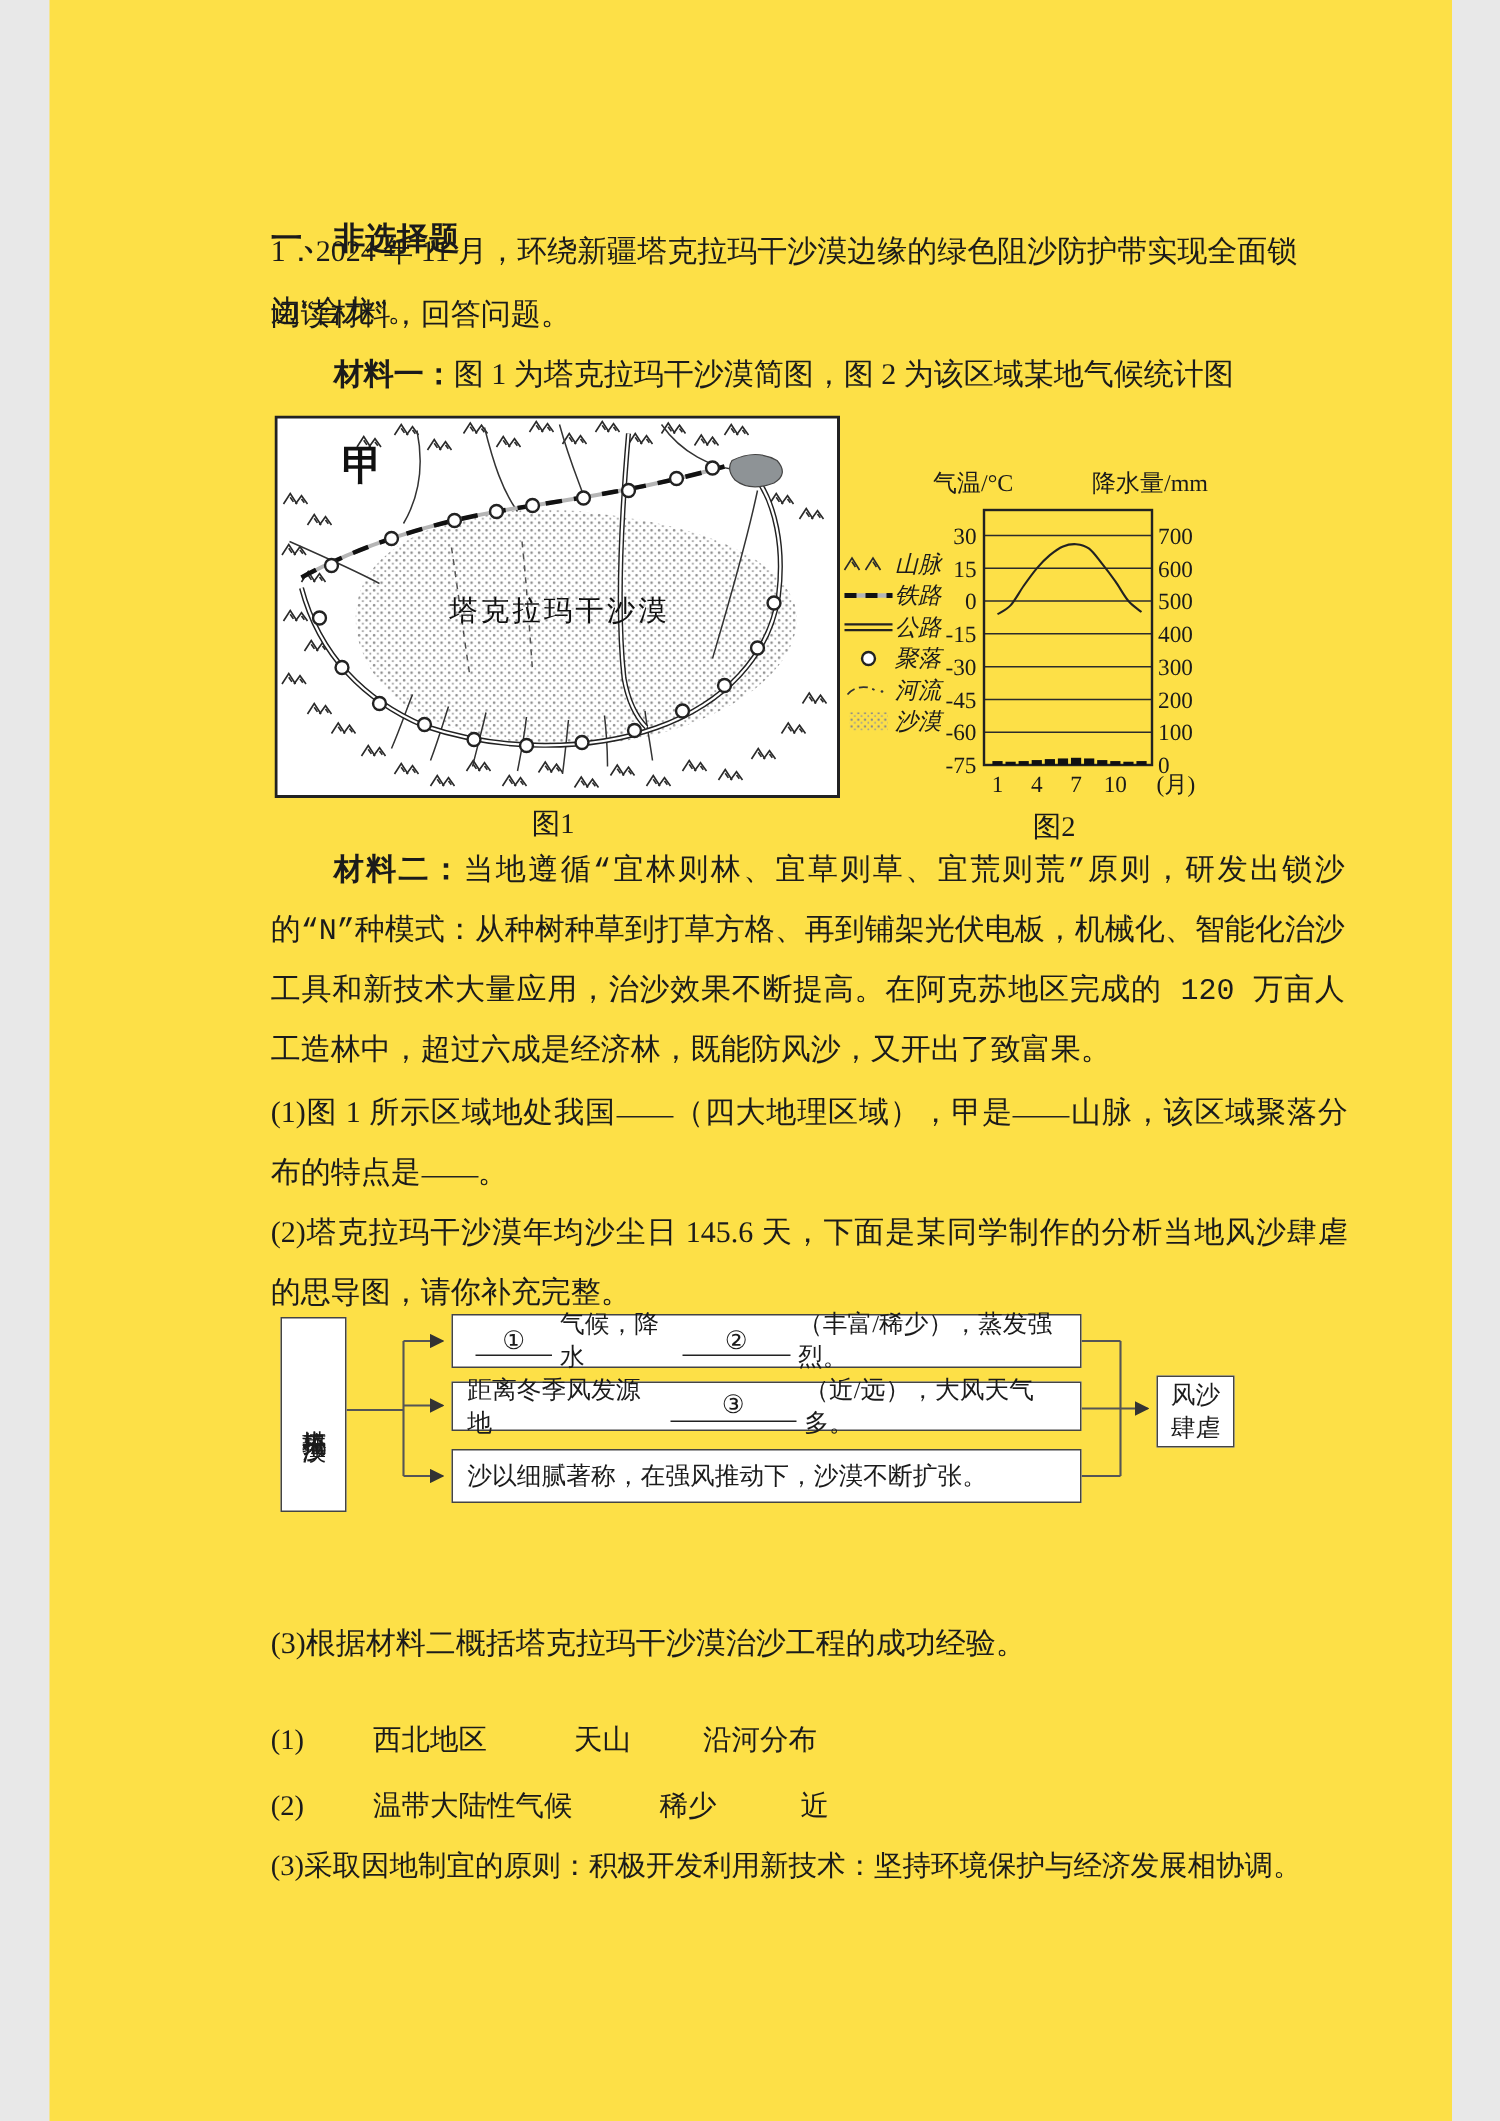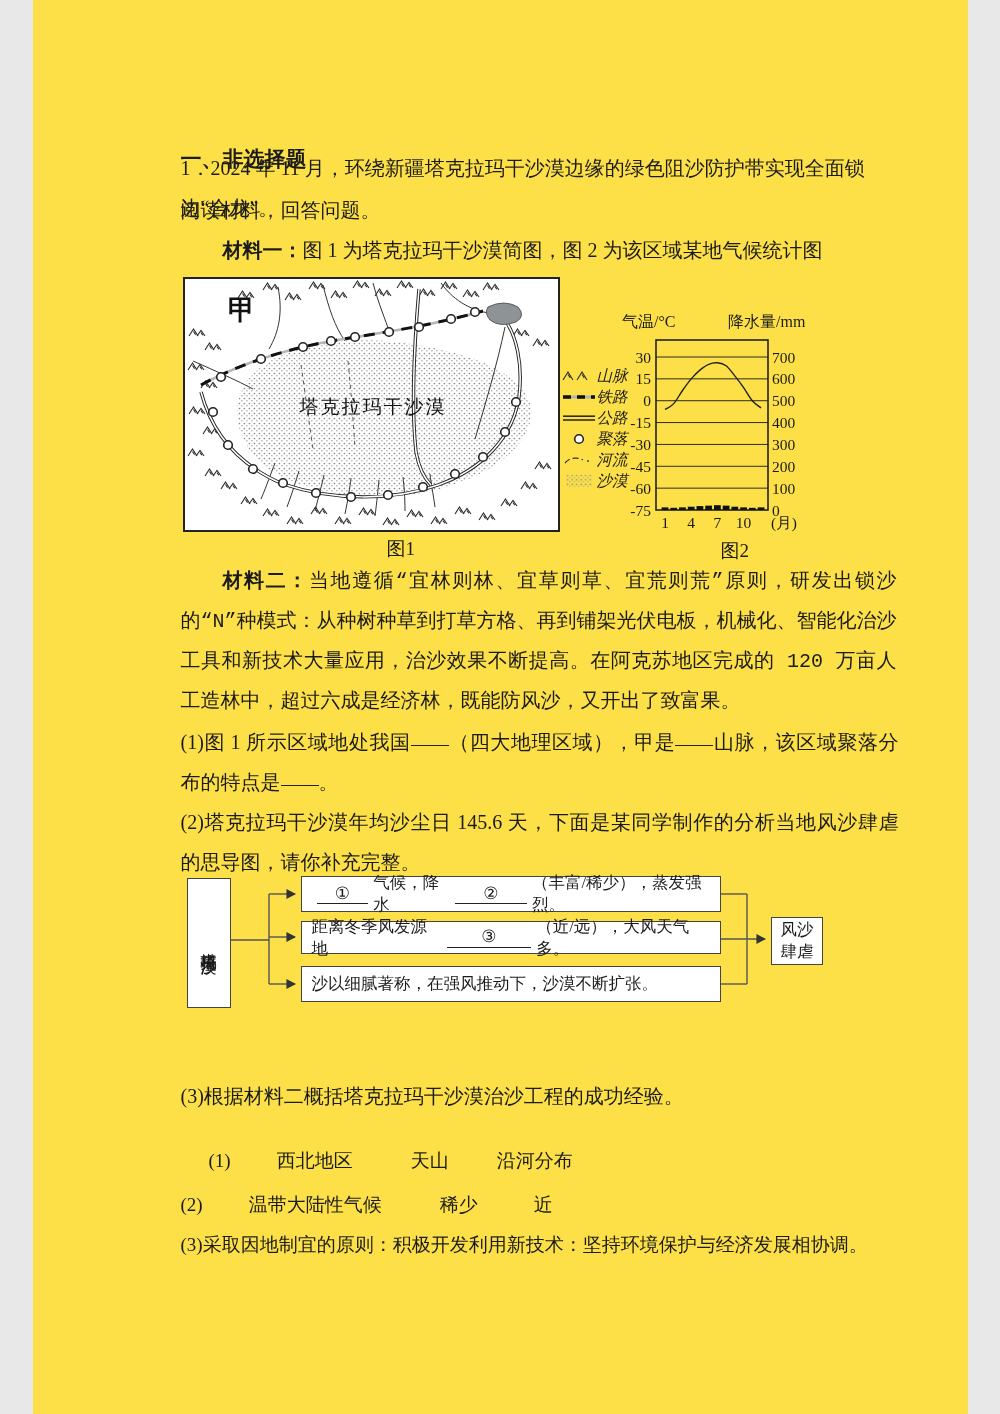--- a/index.html
+++ b/index.html
@@ -4,21 +4,21 @@
 <style>
   html,body{margin:0;padding:0;background:#e8e8e8;}
   .page{position:relative;width:935px;height:1414px;background:#fde047;margin:0 auto;
         font-family:"Liberation Serif","DejaVu Serif",serif;color:#1b1b1b;overflow:hidden;}
   .abs{position:absolute;}
   .line{margin:0;font-size:20px;line-height:40px;}
   .heading{font-size:21px;font-weight:bold;}
   .b{font-weight:bold;}
   .just{text-align:justify;}
   .indent{text-indent:2.1em;font-family:Liberation Mono, monospace;}
-  .cap{font-size:19px;margin-left:32px;}
+  .cap{font-size:19px;}
   
   .blank{display:inline-block;width:38px;height:20px;border-bottom:1.4px solid #222;
          vertical-align:baseline;transform:translateY(-3px);}
   
   .legend{width:100px;}
   .lg-row{display:flex;align-items:center;height:20px;margin-bottom:1px;font-size:15.5px;font-style:italic;}
   .lg-sym{width:36px;display:inline-flex;justify-content:center;align-items:center;}
   
   .flow{width:704px;height:150px;}
   .fbox{position:absolute;border:1.5px solid #444;background:#fff;box-sizing:border-box;}
@@ -328,21 +328,21 @@
       <span>距离冬季风发源地</span>
         <span class="blank-u w86"><span>③</span></span>
         <span>（近/远），大风天气多。</span>
     </div>
     <div class="fbox res">风沙肆虐</div>
   </div>
 
 
   <p class="abs line" style="left:148px;top:1076px;width:718px;">(3)根据材料二概括塔克拉玛干沙漠治沙工程的成功经验。</p>
 
-  <p class="abs line ans-row" style="left:148px;top:1146px;margin-left:28px;">
+  <p class="abs line ans-row" style="left:148px;top:1146px;">
     <span>(1)</span><span class="g46">西北地区</span><span class="g58">天山</span><span class="g48">沿河分布</span>
   </p>
   <p class="abs line ans-row" style="left:148px;top:1190px;">
     <span>(2)</span><span class="g46">温带大陆性气候</span><span class="g58">稀少</span><span class="g56">近</span>
   </p>
   <p class="abs line ans-row" style="left:148px;top:1230px;">(3)采取因地制宜的原则：积极开发利用新技术：坚持环境保护与经济发展相协调。</p>
 
 </div>
 
 </body></html>

